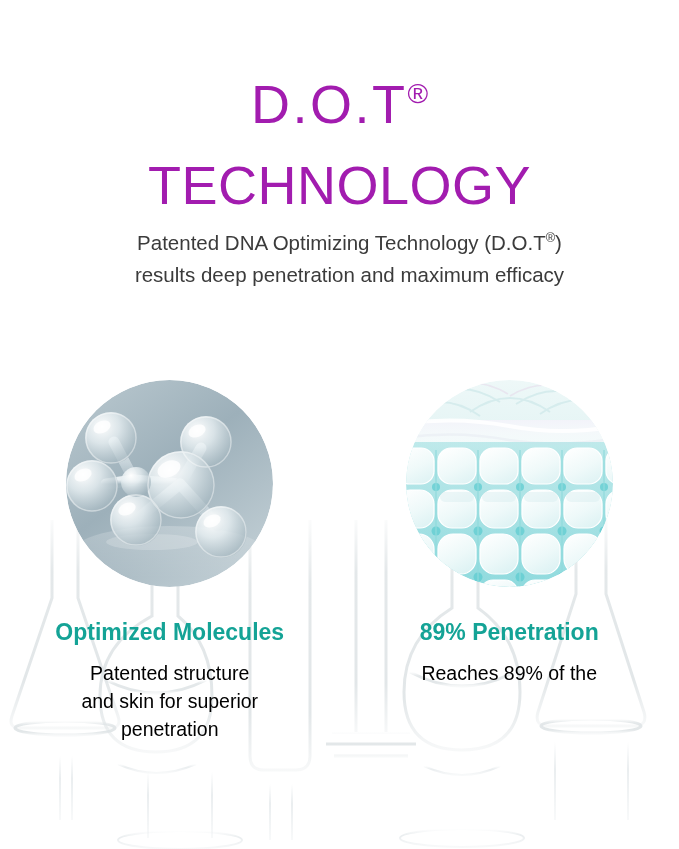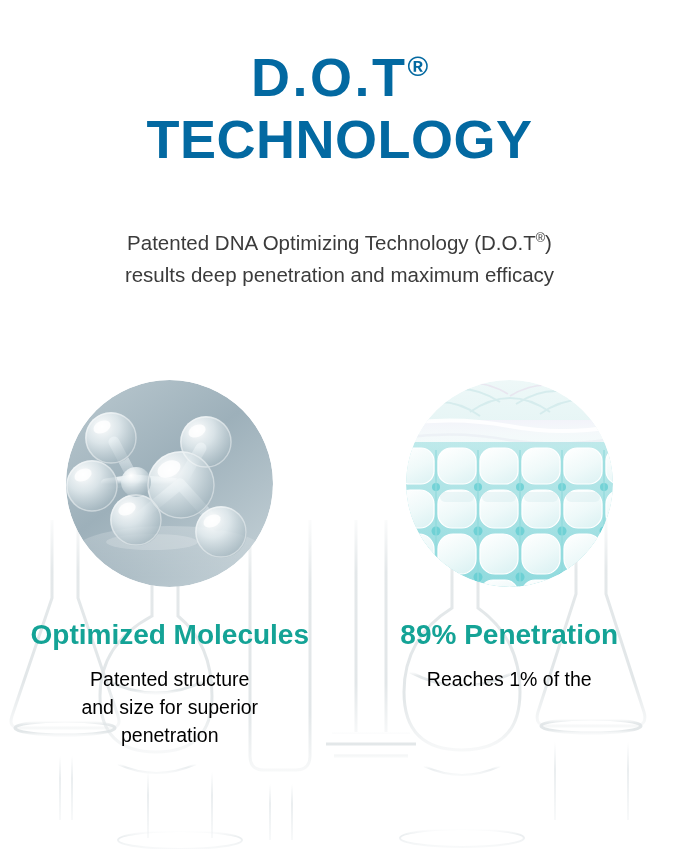--- a/index.html
+++ b/index.html
@@ -40,45 +40,46 @@
     position: absolute;
     left: 0;
     top: 50px;
     width: 679px;
     text-align: center;
     z-index: 3;
   }
   .headline .line1,
   .headline .line2 {
     display: block;
-    color: #0369a1;
+    color: #a21caf;
     font-family: "Liberation Sans", sans-serif;
-    font-weight: 700;
+    font-weight: 400;
     line-height: 1.0;
     white-space: nowrap;
+    margin-top: 27px;
   }
   .headline .line1 {
     font-size: 54px;
     letter-spacing: 2.5px;
     margin-bottom: 8px;
   }
   .headline .line1 .reg {
     font-size: 0.52em;
     vertical-align: 0.72em;
     letter-spacing: 0;
   }
   .headline .line2 {
     font-size: 54px;
     letter-spacing: 0.5px;
   }
 
   
   .subtitle {
     position: absolute;
-    left: 50px;
+    left: 60px;
     top: 222px;
     width: 579px;
     text-align: center;
     color: #3b3b3b;
     font-size: 20.5px;
     line-height: 32px;
     font-weight: 400;
     z-index: 3;
   }
   .subtitle .sup {
@@ -107,21 +108,21 @@
     height: 207px;
     border-radius: 50%;
     overflow: hidden;
     position: relative;
     flex: 0 0 auto;
   }
   .circle svg { display:block; width:100%; height:100%; }
 
   .feature-title {
     margin-top: 32px;
-    font-size: 28px;
+    font-size: 23px;
     font-weight: bold;
     color: #14a396;
     line-height: 1.15;
     text-align: center;
     white-space: nowrap;
   }
   .feature-desc {
     margin-top: 14px;
     font-size: 19.5px;
     color: #000000;
@@ -267,21 +268,21 @@
               <circle cx="70" cy="140" r="25"></circle>
               <circle cx="155" cy="152" r="25"></circle>
               <circle cx="115" cy="105" r="33"></circle>
             </g>
           </g>
         </svg>
       </div>
       <div class="feature-title">Optimized Molecules</div>
       <div class="feature-desc">
         <span>Patented structure</span><br>
-        <span>and size for superior</span><br>
+        <span>and skin for superior</span><br>
         <span>penetration</span>
       </div>
     </div>
 
     <div class="feature">
       <div class="circle">
         <svg viewBox="0 0 207 207" xmlns="http://www.w3.org/2000/svg" aria-hidden="true">
           <defs>
             <linearGradient id="latBg" x1="0" y1="0" x2="0" y2="1">
               <stop offset="0%" stop-color="#eef8f8"></stop>
@@ -388,18 +389,18 @@
               <rect x="34" y="112" width="34" height="10" rx="5"></rect>
               <rect x="76" y="112" width="34" height="10" rx="5"></rect>
               <rect x="118" y="112" width="34" height="10" rx="5"></rect>
               <rect x="160" y="112" width="34" height="10" rx="5"></rect>
             </g>
           </g>
         </svg>
       </div>
       <div class="feature-title">89% Penetration</div>
       <div class="feature-desc">
-        <span>Reaches 1% of the</span><br>
+        <span>Reaches 89% of the</span><br>
       </div>
     </div>
 
   </div>
 </div>
 
 </body></html>

